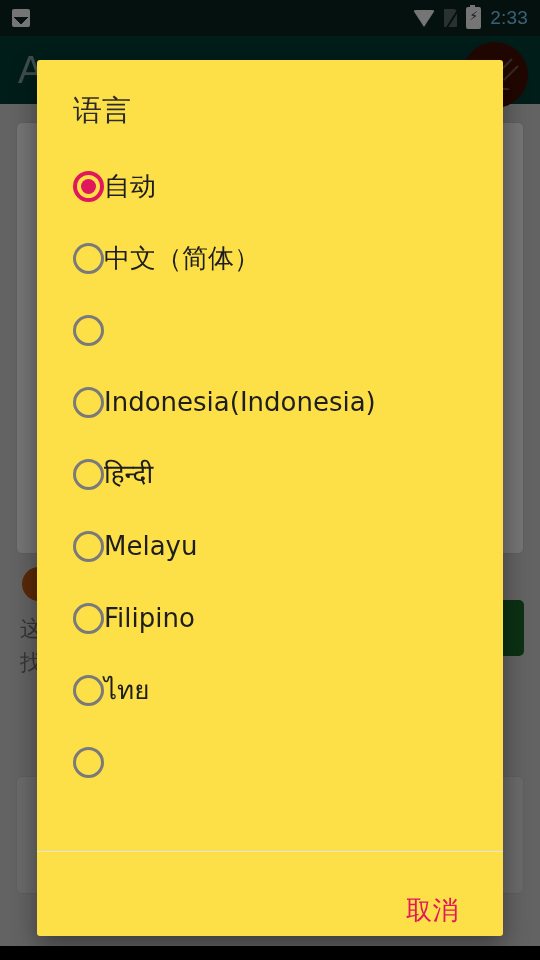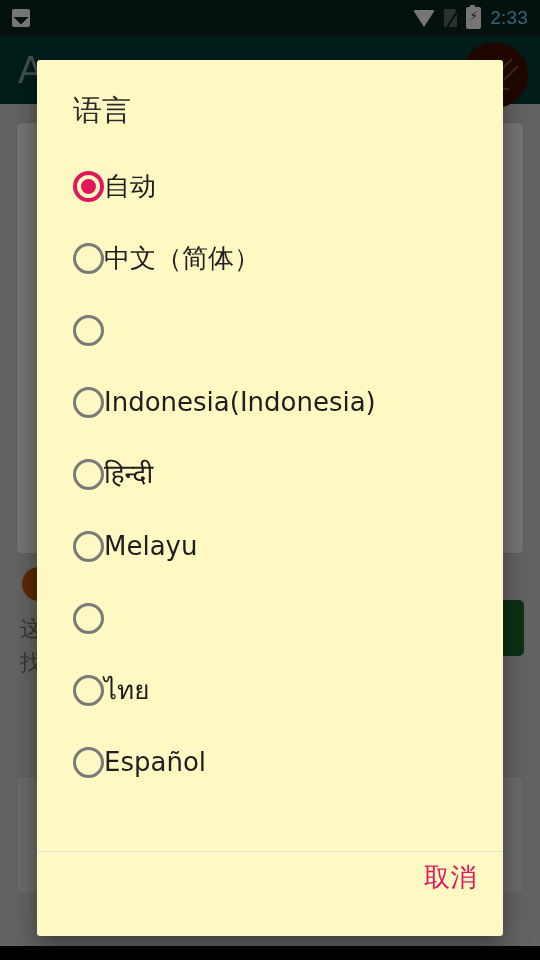--- a/index.html
+++ b/index.html
@@ -201,21 +201,21 @@
     background: rgba(0,0,0,.54);
   }
 
   
   .dialog {
     position: absolute;
     left: 37px;
     top: 60px;
     width: 466px;
     height: 876px;
-    background: #fef9c3;
+    background: #fde047;
     border-radius: 3px;
     box-shadow: 0 10px 26px rgba(0,0,0,.40);
     display: flex;
     flex-direction: column;
     overflow: hidden;
   }
   .dialog-title {
     padding: 30px 0 14px 36px;
     font-size: 29px;
     color: #2b2b2b;
@@ -266,23 +266,23 @@
   }
   .dialog-divider {
     height: 1px;
     background: #e2e2e2;
     flex: 0 0 auto;
   }
   .dialog-actions {
     flex: 0 0 auto;
     height: 84px;
     display: flex;
-    align-items: flex-start;
+    align-items: flex-end;
     justify-content: flex-end;
-    padding-right: 16px;
+    padding-right: 34px;
   }
   .btn-cancel {
     background: none;
     border: none;
     color: #e0175d;
     font-size: 26px;
     letter-spacing: .5px;
     cursor: pointer;
     padding: 8px 10px;
     font-family: "DejaVu Sans", "Liberation Sans", sans-serif;
@@ -361,28 +361,28 @@
       <div class="option-row">
         <span class="radio"></span>
         <span class="option-label">हिन्दी</span>
       </div>
       <div class="option-row">
         <span class="radio"></span>
         <span class="option-label">Melayu</span>
       </div>
       <div class="option-row">
         <span class="radio"></span>
+        <span class="option-label">Filipino</span>
       </div>
       <div class="option-row">
         <span class="radio"></span>
         <span class="option-label">ไทย</span>
       </div>
       <div class="option-row">
         <span class="radio"></span>
-        <span class="option-label">Español</span>
       </div>
     </div>
 
     <div class="dialog-divider"></div>
 
     <div class="dialog-actions">
       <button class="btn-cancel">取消</button>
     </div>
   </div>
 

